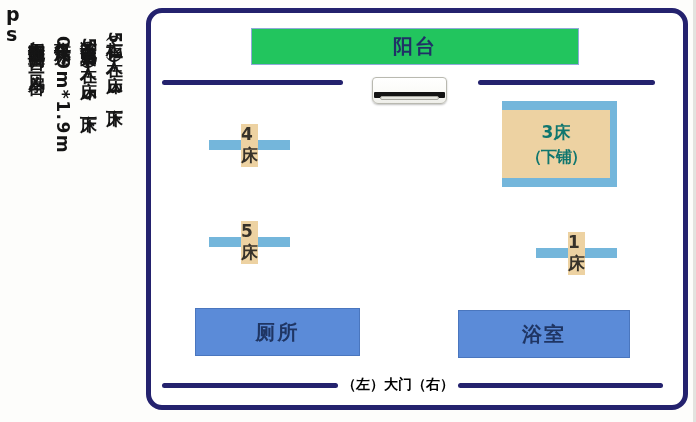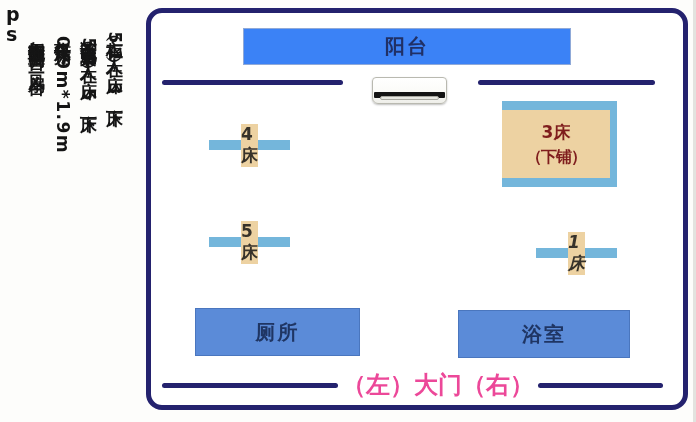--- a/index.html
+++ b/index.html
@@ -36,23 +36,23 @@
   
   .room {
     position: absolute; left: 146px; top: 8px;
     width: 542px; height: 402px;
     border: 5px solid #24226e;
     border-radius: 16px;
     background: #ffffff;
   }
 
   .balcony {
-    position: absolute; left: 92px; top: 15px;
+    position: absolute; left: 100px; top: 15px;
     width: 328px; height: 37px;
-    background: #3b82f6;
+    background: #22c55e;
     border: 1px solid #8fa9d8;
     display: flex; align-items: center; justify-content: center;
     font-size: 20px; font-weight: bold; color: #203066;
     letter-spacing: 2px;
   }
 
   .wall-line {
     position: absolute; height: 5px; top: 67px;
     background: #24226e; border-radius: 3px;
   }
@@ -86,32 +86,32 @@
   .bed .bar { width: 100%; height: 10px; background: #74b6db; }
   .bed .body {
     background: #edd2a2; flex: 1;
     display: flex; flex-direction: column;
     align-items: center; justify-content: center;
     color: #37322a; font-size: 17px; font-weight: 600;
   }
   .bed.single .body { width: 60px; }
   #bed4 { left: 58px;  top: 87px;  width: 81px;  height: 90px; }
   #bed5 { left: 58px;  top: 193px; width: 81px;  height: 72px; }
-  #bed1 { left: 385px; top: 195px; width: 81px;  height: 90px; font-style: italic; }
+  #bed1 { left: 385px; top: 195px; width: 81px;  height: 90px; }
 
   .bunk { position: absolute; left: 351px; top: 88px; width: 115px; height: 86px;
           display: flex; flex-direction: column; }
   .bunk .bar { height: 9px; background: #74b6db; }
   .bunk .row { flex: 1; display: flex; }
   .bunk .divider { width: 7px; background: #74b6db; }
   .bunk .body {
     flex: 1; background: #edd2a2;
     display: flex; flex-direction: column;
     align-items: center; justify-content: center; gap: 3px;
-    color: #7f1d1d;
+    color: #0f766e;
   }
   .bunk .label { font-size: 17px; font-weight: 600; }
   .bunk .sub   { font-size: 16px; font-weight: 600; letter-spacing: -1px; }
 
   
   .facility {
     position: absolute; height: 48px;
     background: #5b8bd8; border: 1px solid #4a76be;
     display: flex; align-items: center; justify-content: center;
     font-size: 20px; font-weight: bold; color: #1f3563;
@@ -124,21 +124,21 @@
   .door {
     position: absolute; left: 11px; top: 359px;
     width: 501px; height: 26px;
     display: flex; align-items: center;
   }
   .door .line { height: 5px; background: #24226e; border-radius: 3px; }
   .door .line.l { width: 176px; }
   .door .line.r { flex: 1; }
   .door .label {
     padding: 0 4px;
-    font-size: 24px; font-weight: 600; color: #ec4899;
+    font-size: 14px; font-weight: 600; color: #000000;
     white-space: nowrap; letter-spacing: 0px;
   }
 </style>
 </head>
 <body>
 
 <div class="canvas">
 
   <div class="ps">
     <span>p</span>

